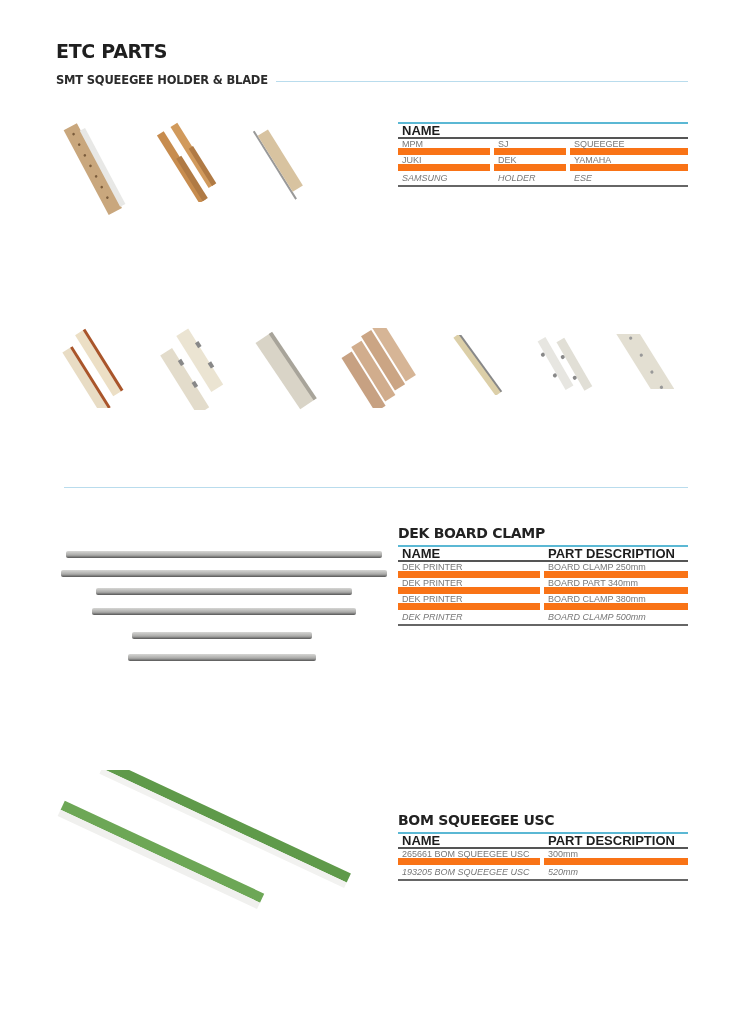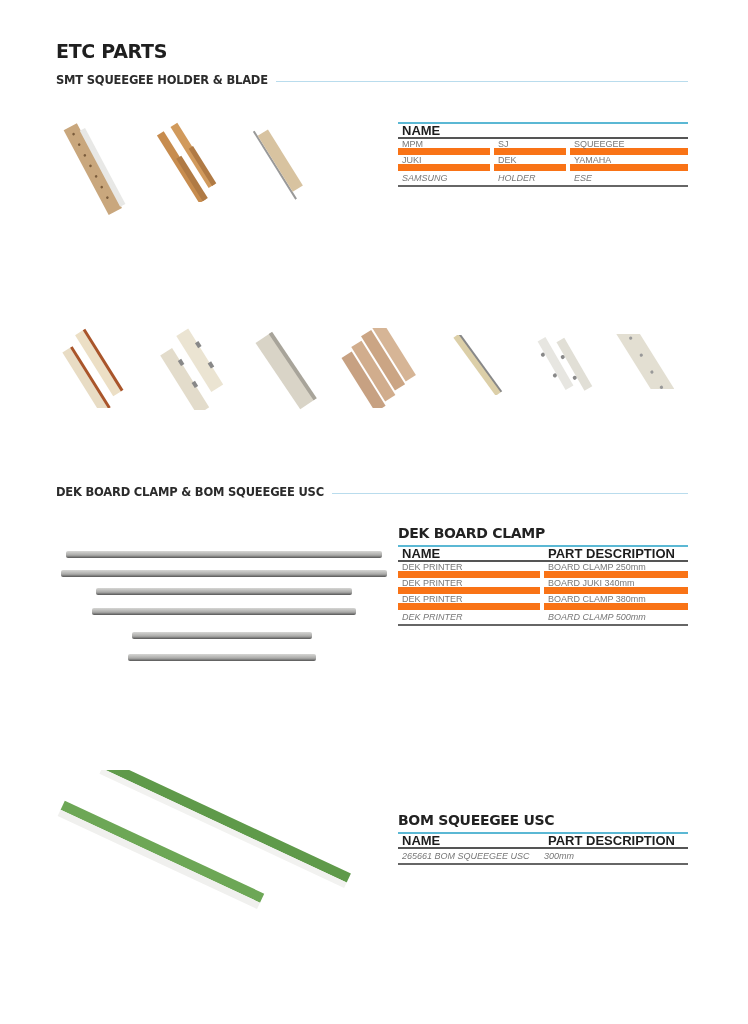--- a/index.html
+++ b/index.html
@@ -165,21 +165,20 @@
           <circle cx="40" cy="0" r="1.6"></circle>
           <circle cx="40" cy="20" r="1.6"></circle>
           <circle cx="40" cy="40" r="1.6"></circle>
           <circle cx="40" cy="58" r="1.6"></circle>
         </g>
       </g>
     </svg>
 </div>
 
 <div class="section-heading" style="top:485px;">
-  <span class="txt">DEK BOARD CLAMP &amp; BOM SQUEEGEE USC</span>
   <span class="rule"></span>
 </div>
 
 <div class="img" style="left:58px;top:548px;">
   <svg width="330" height="120">
     <defs>
         <linearGradient id="steel" x1="0" y1="0" x2="0" y2="1">
           <stop offset="0" stop-color="#d6d6d4"></stop>
           <stop offset="0.6" stop-color="#a9a9a7"></stop>
           <stop offset="1" stop-color="#555"></stop>
@@ -200,21 +199,21 @@
   <div class="hdr">
     <span style="width:146px">NAME</span>
     <span style="flex:1">PART DESCRIPTION</span>
   </div>
   <div class="row">
     <span class="cell gap" style="width:142px">DEK PRINTER</span>
     <span class="cell" style="flex:1">BOARD CLAMP 250mm</span>
   </div>
   <div class="row">
     <span class="cell gap" style="width:142px">DEK PRINTER</span>
-    <span class="cell" style="flex:1">BOARD JUKI 340mm</span>
+    <span class="cell" style="flex:1">BOARD PART 340mm</span>
   </div>
   <div class="row">
     <span class="cell gap" style="width:142px">DEK PRINTER</span>
     <span class="cell" style="flex:1">BOARD CLAMP 380mm</span>
   </div>
   <div class="row">
     <span class="cell" style="width:146px">DEK PRINTER</span>
     <span class="cell" style="flex:1">BOARD CLAMP 500mm</span>
   </div>
 </div>
@@ -234,13 +233,17 @@
   <div class="caption">BOM SQUEEGEE USC</div>
   <div class="topbar"></div>
   <div class="hdr">
     <span style="width:146px">NAME</span>
     <span style="flex:1">PART DESCRIPTION</span>
   </div>
   <div class="row">
     <span class="cell gap" style="width:142px">265661 BOM SQUEEGEE USC</span>
     <span class="cell" style="flex:1">300mm</span>
   </div>
+  <div class="row">
+    <span class="cell" style="width:146px">193205 BOM SQUEEGEE USC</span>
+    <span class="cell" style="flex:1">520mm</span>
+  </div>
 </div>
 
 </body></html>

